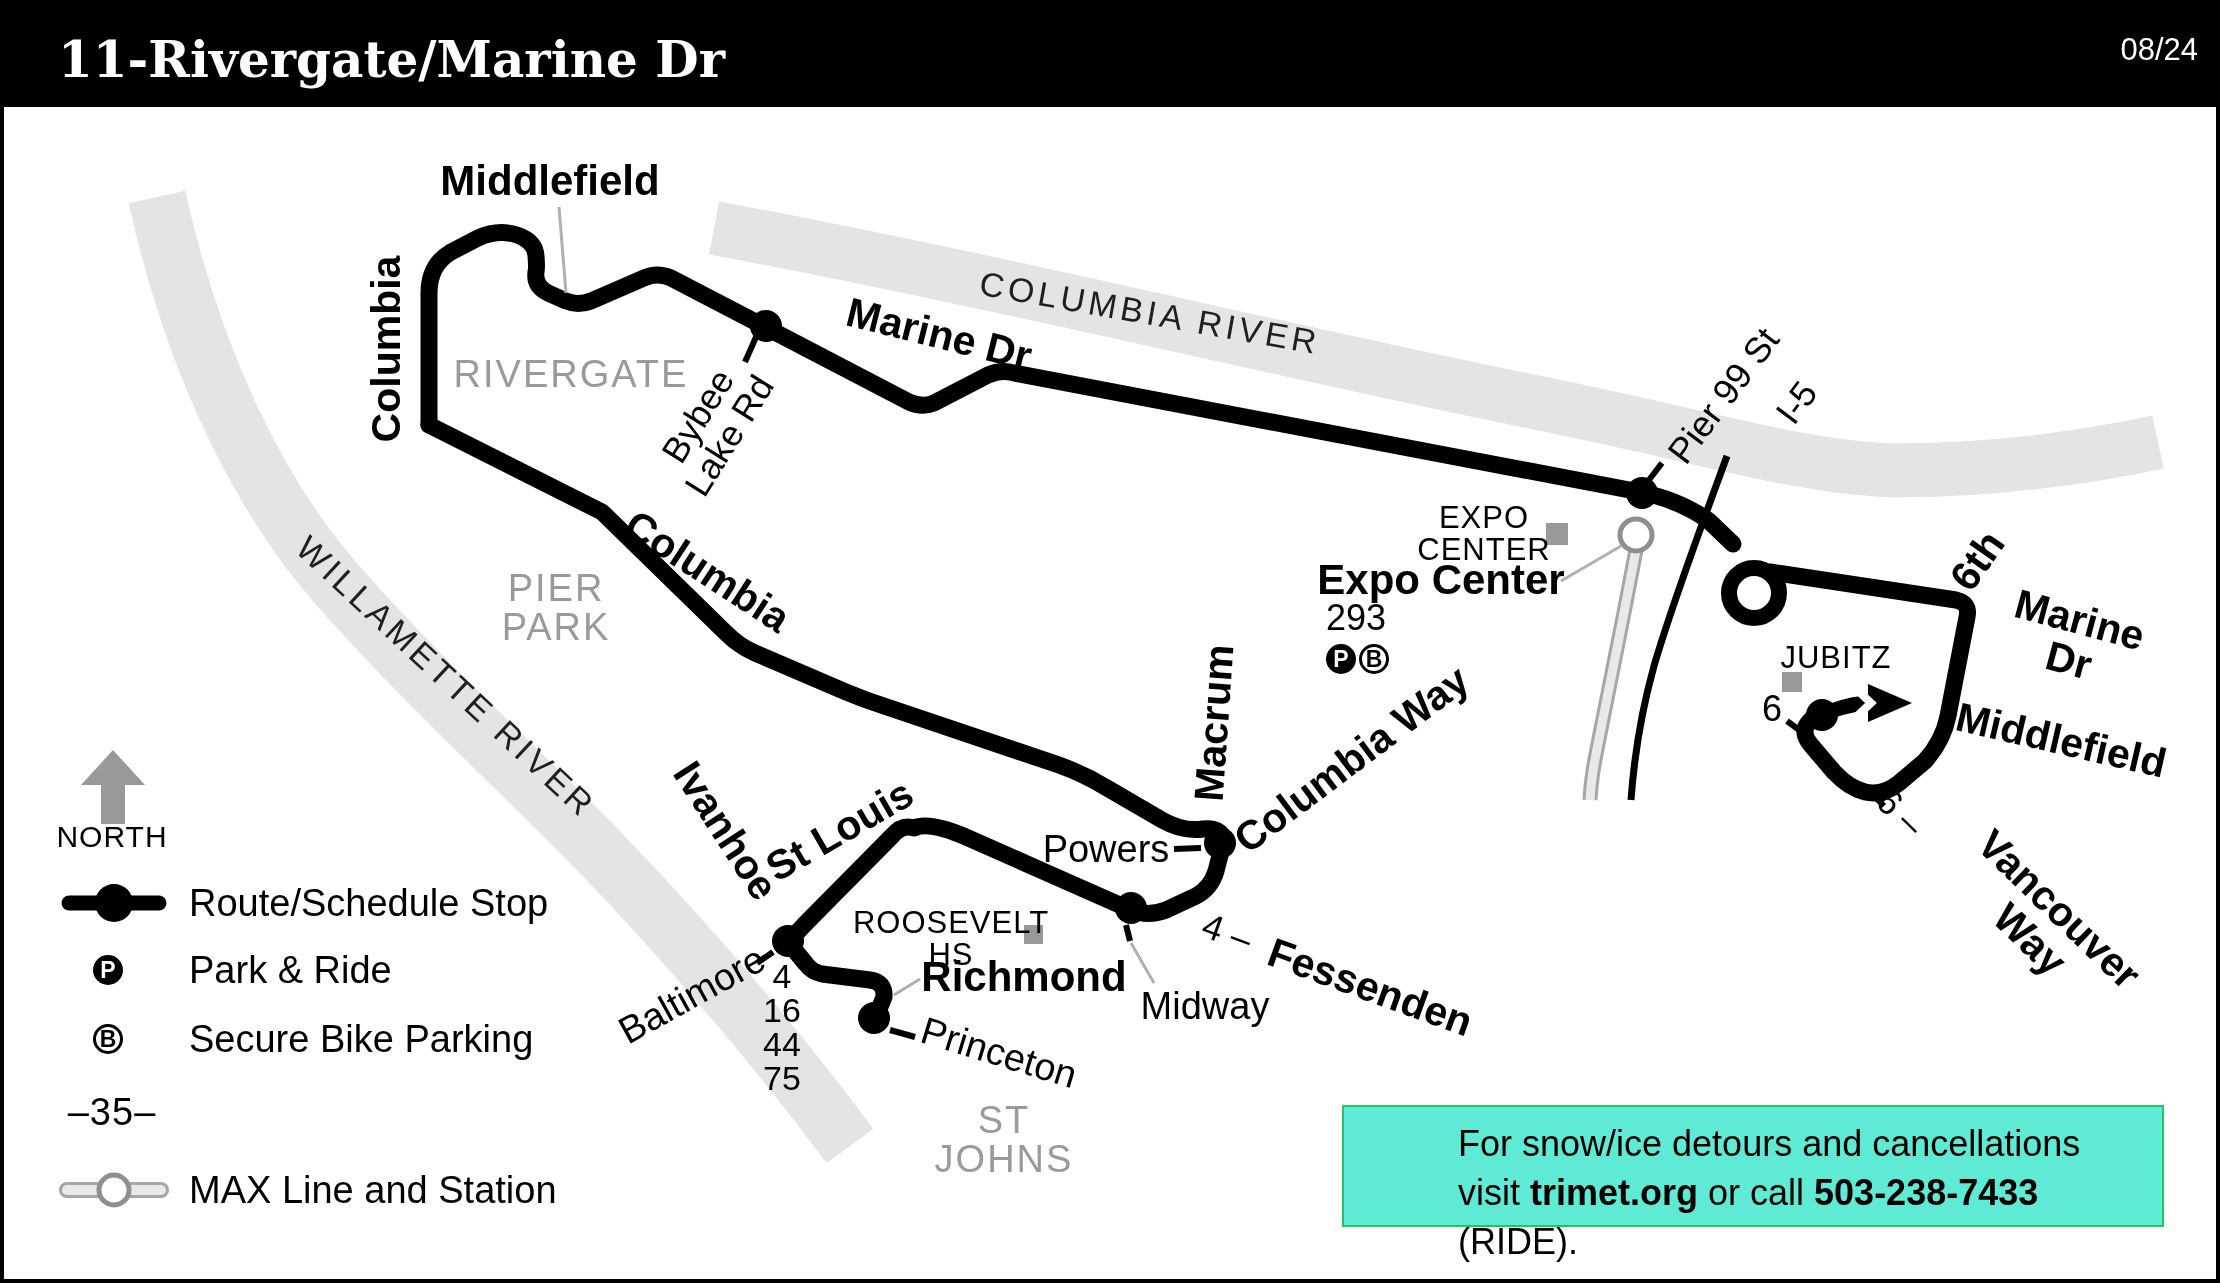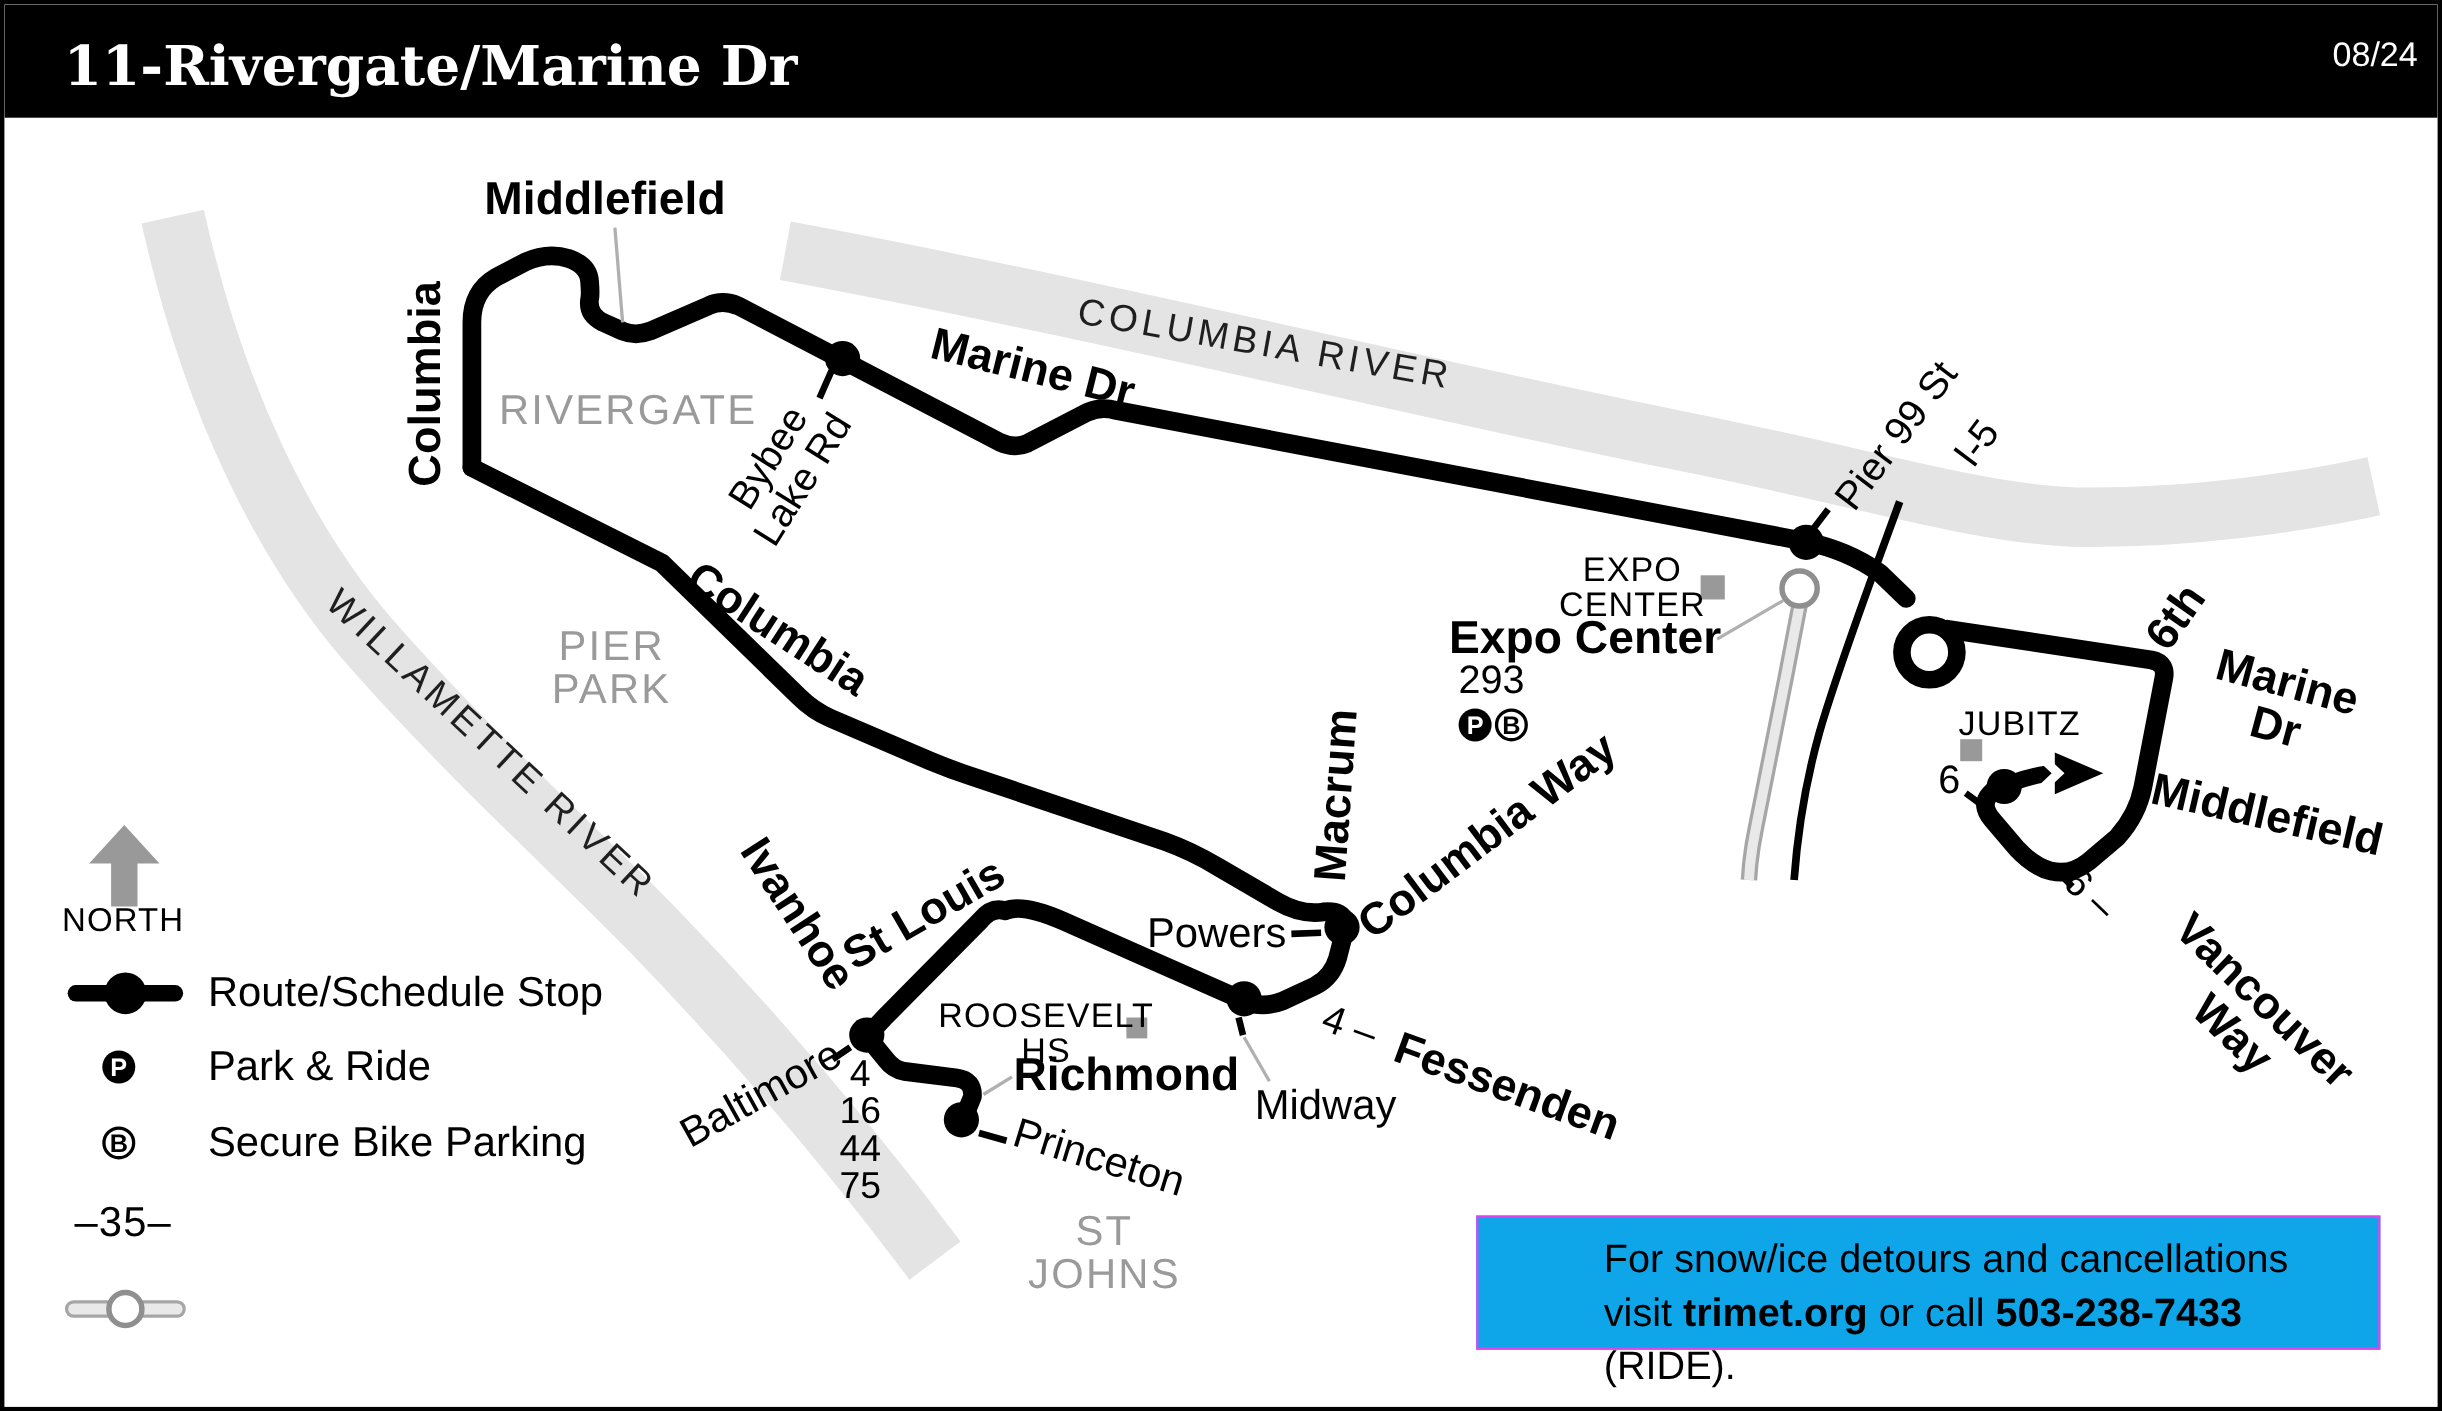--- a/index.html
+++ b/index.html
@@ -33,21 +33,21 @@
          text-align:center;font-weight:700;font-size:23px;line-height:30px;}
   .badge.p{background:#000;color:#fff;}
   .badge.b{background:#fff;color:#000;border:3px solid #000;line-height:25px;}
   
   .legend-label{position:absolute;left:185px;font-size:38px;transform:translateY(-50%);}
   .north-label{position:absolute;font-size:30px;letter-spacing:1px;transform:translate(-50%,-50%);}
   .transfer-sym{position:absolute;font-size:38px;transform:translate(-50%,-50%);letter-spacing:1px;}
   .legend-ico{position:absolute;}
   
   .notice{position:absolute;left:1338px;top:1101px;width:822px;height:122px;
-          border:2px solid #d946ef;box-sizing:border-box;background:#0ea5e9;}
+          border:2px solid #22c55e;box-sizing:border-box;background:#5eead4;}
   .notice-text{position:absolute;left:114px;top:12px;font-size:36px;line-height:49px;}
   .notice b{font-weight:700;}
   .snow{position:absolute;left:14px;top:16px;}
 </style>
 </head>
 <body>
 
 <div class="page">
 
   <div class="hdr">
@@ -187,20 +187,21 @@
   <div class="badge b" style="left:89px;top:1020px;">B</div>
   <div class="legend-label" style="top:1035px;">Secure Bike Parking</div>
 
   <div class="transfer-sym" style="left:108px;top:1108px;">–35–</div>
 
   <svg class="legend-ico" style="left:55px;top:1164px;" width="110" height="44">
     <line x1="8" y1="22" x2="102" y2="22" stroke="#a6a6a6" stroke-width="16" stroke-linecap="round"></line>
     <line x1="8" y1="22" x2="102" y2="22" stroke="#e9e9e9" stroke-width="10" stroke-linecap="round"></line>
     <circle cx="55" cy="22" r="15" fill="#fff" stroke="#8f8f8f" stroke-width="5"></circle>
   </svg>
+  <div class="legend-label" style="top:1186px;">MAX Line and Station</div>
 
   <div class="notice">
     <svg class="snow" width="92" height="92" viewBox="1350 1116 92 92"></svg>
     <div class="notice-text">
       <div><span>For snow/ice detours and cancellations</span></div>
       <div>
         <span>visit </span><b>trimet.org</b><span> or call </span><b>503-238-7433</b><span> (RIDE).</span>
       </div>
     </div>
   </div>

